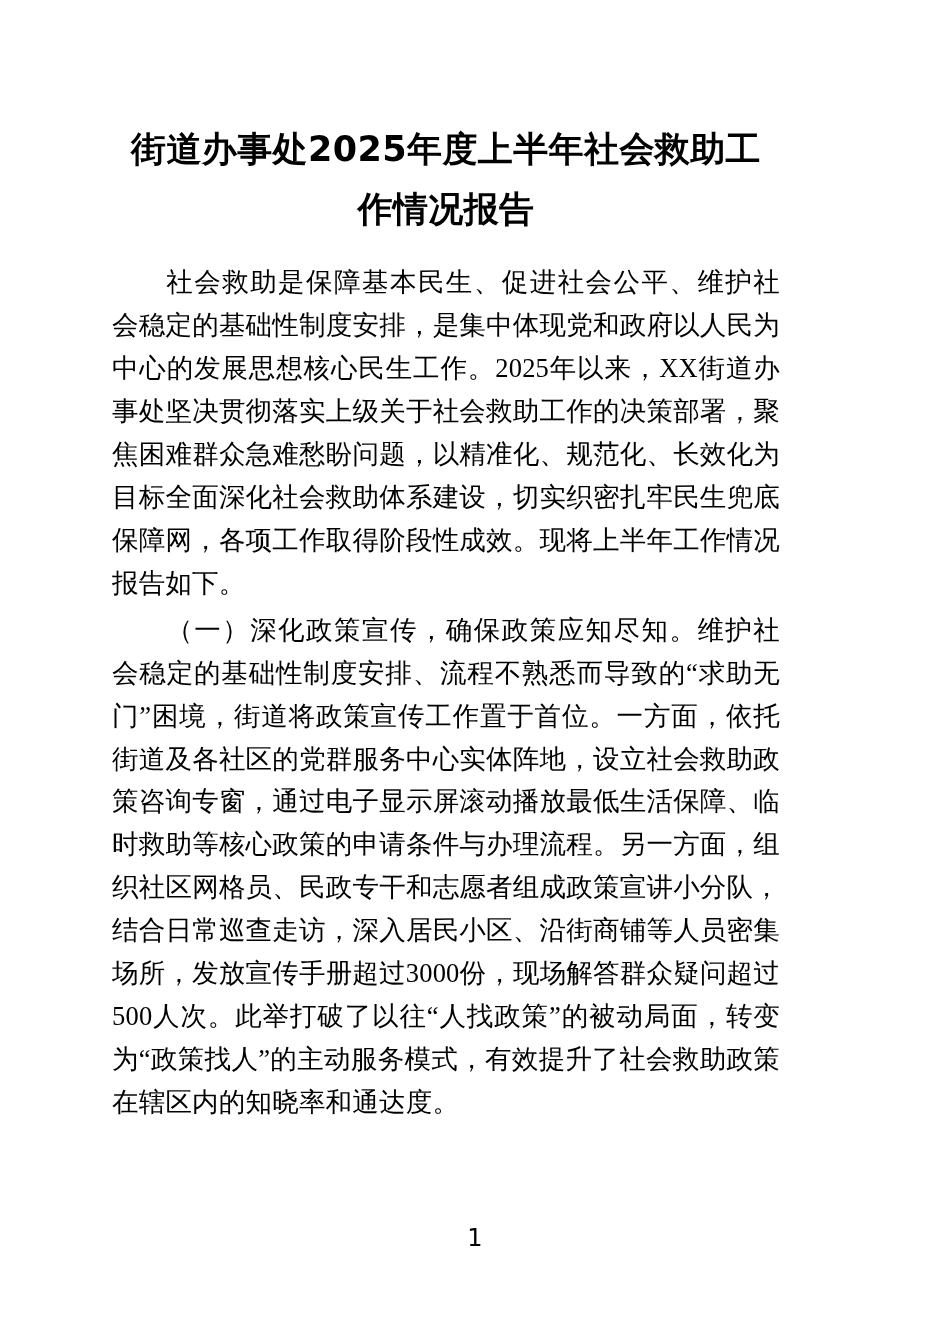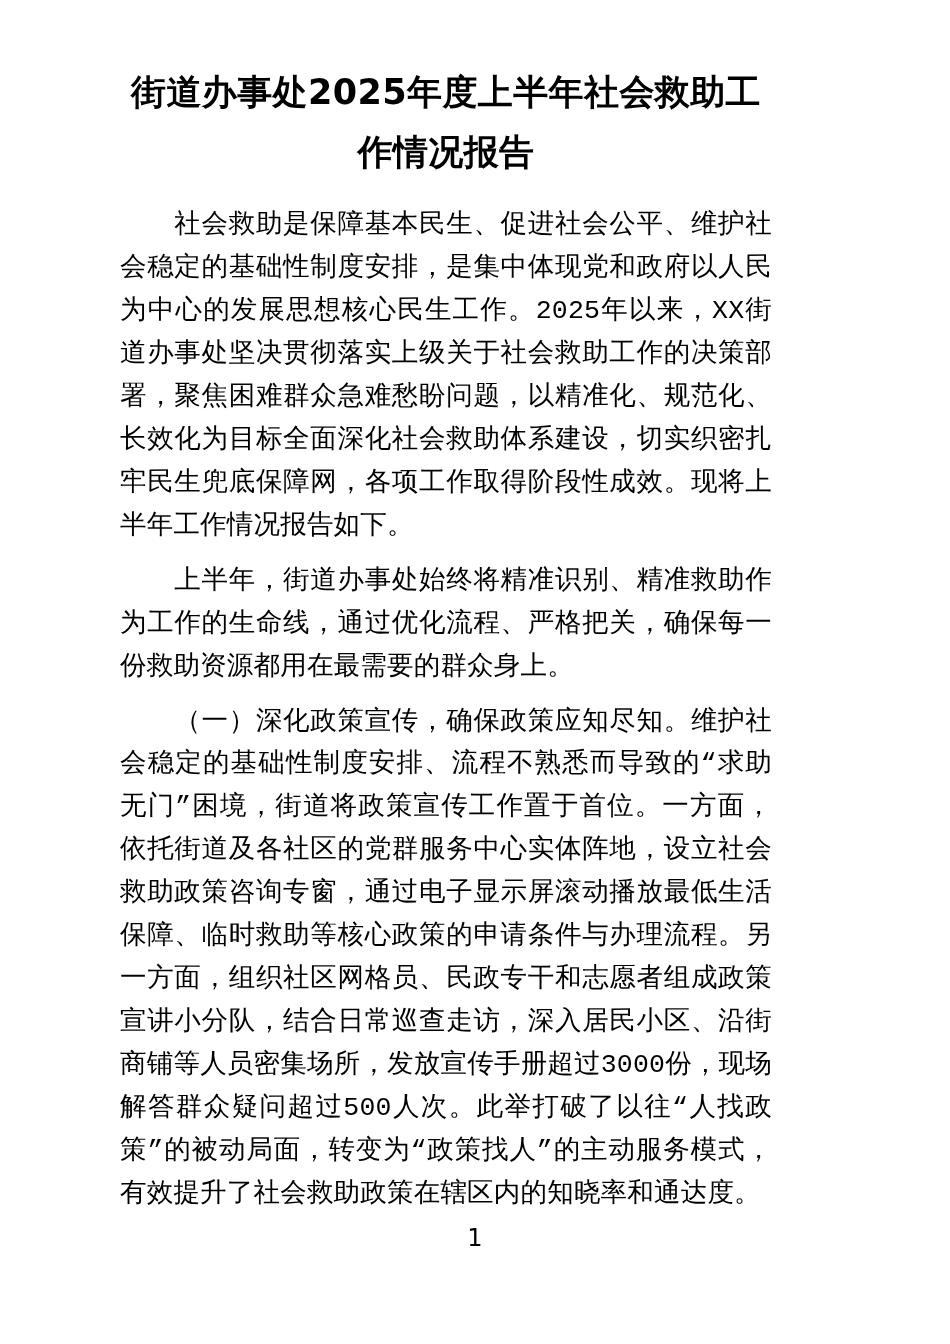--- a/index.html
+++ b/index.html
@@ -12,40 +12,40 @@
     height: 1344px;
     font-family: "DejaVu Sans", "Liberation Sans", sans-serif;
     color: #000000;
     position: relative;
     overflow: hidden;
   }
   .page {
     width: 892px;
     height: 1344px;
     box-sizing: border-box;
-    padding: 62px 108px 40px 108px;
+    padding: 119px 108px 40px 108px;
     position: relative;
   }
   .doc-title {
     font-family: "DejaVu Sans", "Liberation Sans", sans-serif;
     font-weight: bold;
     font-size: 35px;
     line-height: 1.72;
     text-align: center;
     letter-spacing: 0.4px;
     margin: 0 0 22px 0;
     padding: 0 10px;
   }
   .body-p {
-    font-family: Liberation Mono, monospace;
+    font-family: Liberation Serif, serif;
     font-size: 26.5px;
     line-height: 1.62;
     text-align: justify;
     text-justify: inter-ideograph;
-    margin: 12px;
+    margin: 4px;
     letter-spacing: 0.2px;
   }
   .indent {
     text-indent: 2.05em;
   }
   .heading-p {
     font-weight: bold;
     text-indent: 2.05em;
   }
   .page-number {
@@ -61,19 +61,18 @@
 </head>
 <body>
 
 <div class="page">
 
   <h1 class="doc-title">街道办事处2025年度上半年社会救助工作情况报告</h1>
 
   <p class="body-p indent">社会救助是保障基本民生、促进社会公平、维护社会稳定的基础性制度安排，是集中体现党和政府以人民为中心的发展思想核心民生工作。2025年以来，XX街道办事处坚决贯彻落实上级关于社会救助工作的决策部署，聚焦困难群众急难愁盼问题，以精准化、规范化、长效化为目标全面深化社会救助体系建设，切实织密扎牢民生兜底保障网，各项工作取得阶段性成效。现将上半年工作情况报告如下。</p>
 
 
-  <p class="body-p indent">上半年，街道办事处始终将精准识别、精准救助作为工作的生命线，通过优化流程、严格把关，确保每一份救助资源都用在最需要的群众身上。</p>
 
   <p class="body-p indent">（一）深化政策宣传，确保政策应知尽知。维护社会稳定的基础性制度安排、流程不熟悉而导致的“求助无门”困境，街道将政策宣传工作置于首位。一方面，依托街道及各社区的党群服务中心实体阵地，设立社会救助政策咨询专窗，通过电子显示屏滚动播放最低生活保障、临时救助等核心政策的申请条件与办理流程。另一方面，组织社区网格员、民政专干和志愿者组成政策宣讲小分队，结合日常巡查走访，深入居民小区、沿街商铺等人员密集场所，发放宣传手册超过3000份，现场解答群众疑问超过500人次。此举打破了以往“人找政策”的被动局面，转变为“政策找人”的主动服务模式，有效提升了社会救助政策在辖区内的知晓率和通达度。</p>
 
   <div class="page-number">1</div>
 
 </div>
 
 </body></html>

